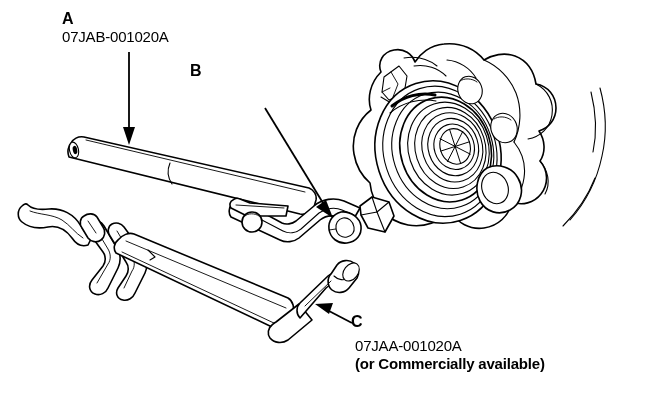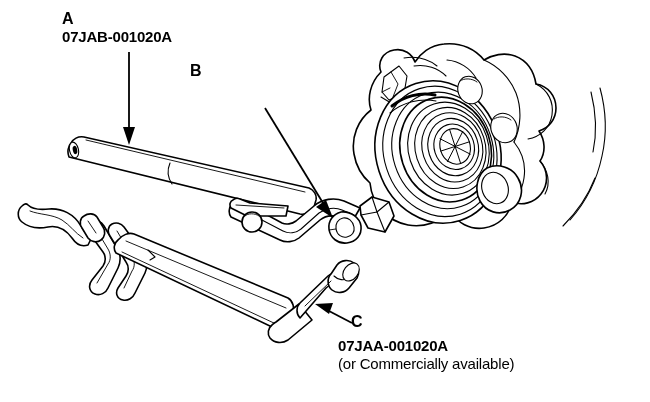--- a/index.html
+++ b/index.html
@@ -28,32 +28,32 @@
   .label-letter {
     display: block;
     font-size: 16px;
     line-height: 18px;
     font-weight: bold;
   }
   .label-code {
     display: block;
     font-size: 15px;
     line-height: 18px;
-    font-weight: bold;
+    font-weight: normal;
   }
   .label-note {
     display: block;
     font-size: 15px;
     line-height: 18px;
-    font-weight: normal;
+    font-weight: bold;
   }
   #label-a { left: 62px;  top: 10px; }
   #label-b { left: 190px; top: 62px; }
   #label-c-letter { left: 351px; top: 313px; }
-  #label-c-body   { left: 338px; top: 337px; }
+  #label-c-body   { left: 355px; top: 337px; }
 
   svg.art {
     position: absolute;
     left: 0;
     top: 0;
     width: 650px;
     height: 402px;
   }
   .ln {
     fill: none;

